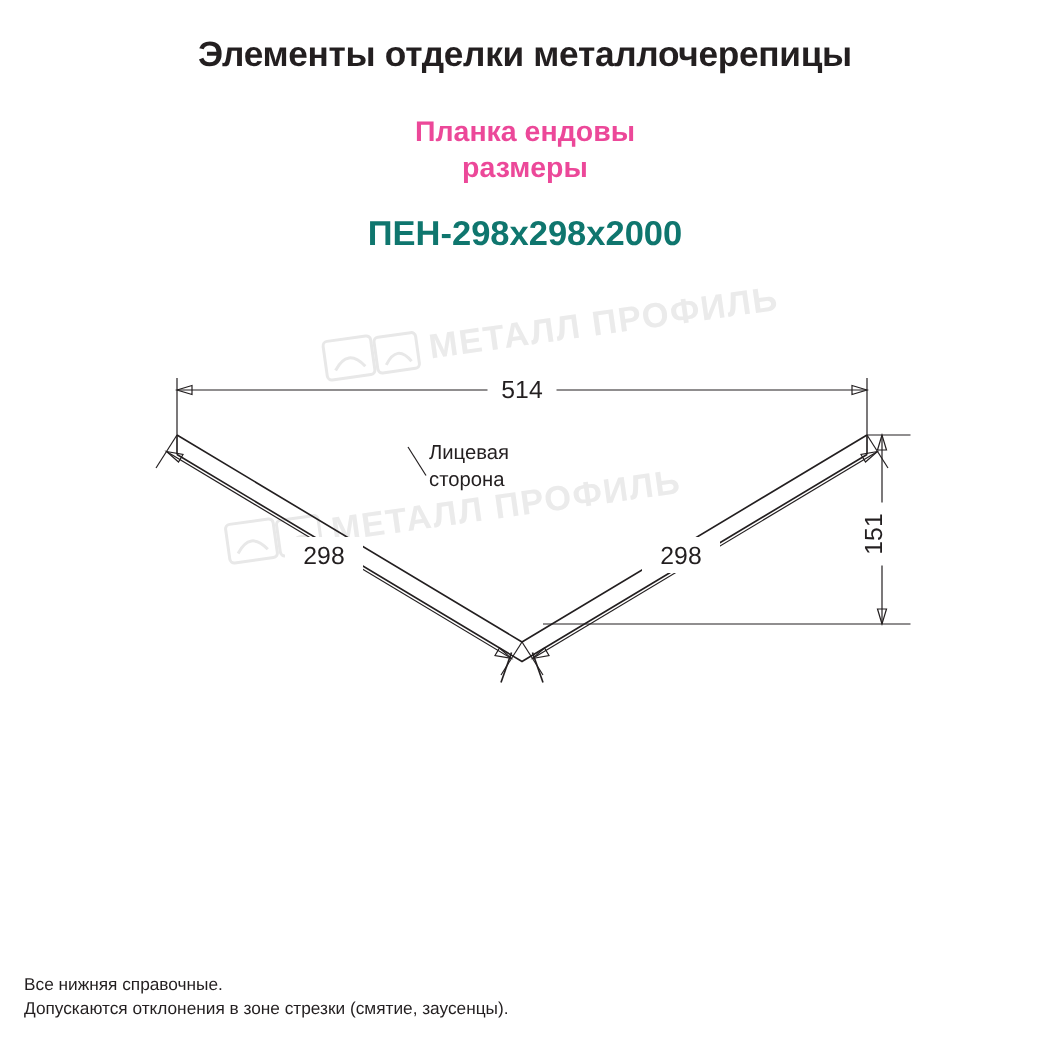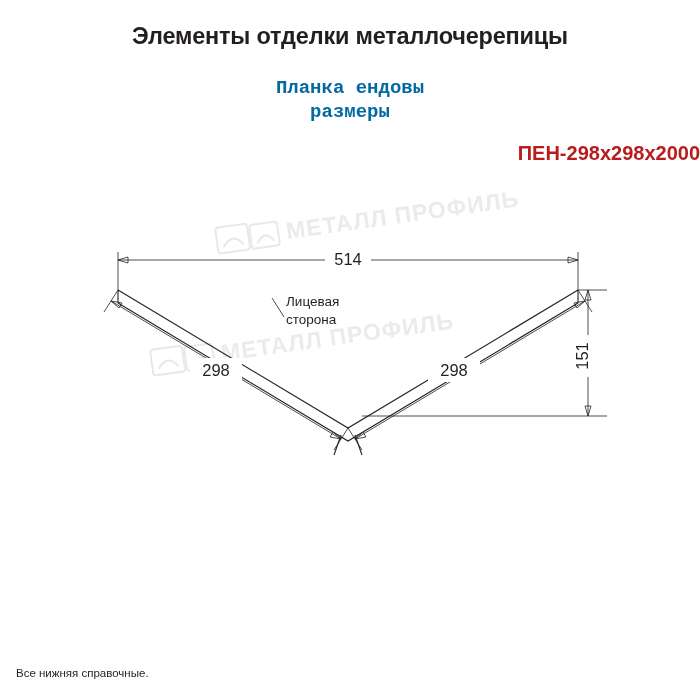--- a/index.html
+++ b/index.html
@@ -33,33 +33,31 @@
     letter-spacing: -0.2px;
     line-height: 1.2;
     margin: 0;
     color: #231f20;
   }
   .sub-title {
     font-size: 19px;
     font-weight: bold;
     line-height: 1.25;
     margin: 0;
-    color: #0369a1;
-    font-family: Liberation Mono, monospace;
+    color: #ec4899;
   }
   .sub-title-1 {
     margin-top: 27px;
   }
   .code-title {
-    font-size: 20px;
+    font-size: 23px;
     font-weight: bold;
     margin: 0;
     margin-top: 17px;
-    color: #b91c1c;
-    text-align: right;
+    color: #0f766e;
   }
   .drawing {
     position: absolute;
     top: 180px;
     left: 0;
     width: 700px;
     height: 330px;
   }
   .footer {
     position: absolute;
@@ -200,15 +198,16 @@
         <path class="dim" d="M284,137 L272,118"></path>
         <text class="labeltext" x="286" y="126">Лицевая</text>
         <text class="labeltext" x="286" y="144">сторона</text>
       </g>
 
     </svg>
   </div>
 
   <div class="footer">
     <div>Все нижняя справочные.</div>
+    <div>Допускаются отклонения в зоне стрезки (смятие, заусенцы).</div>
   </div>
 
 </div>
 
 </body></html>

